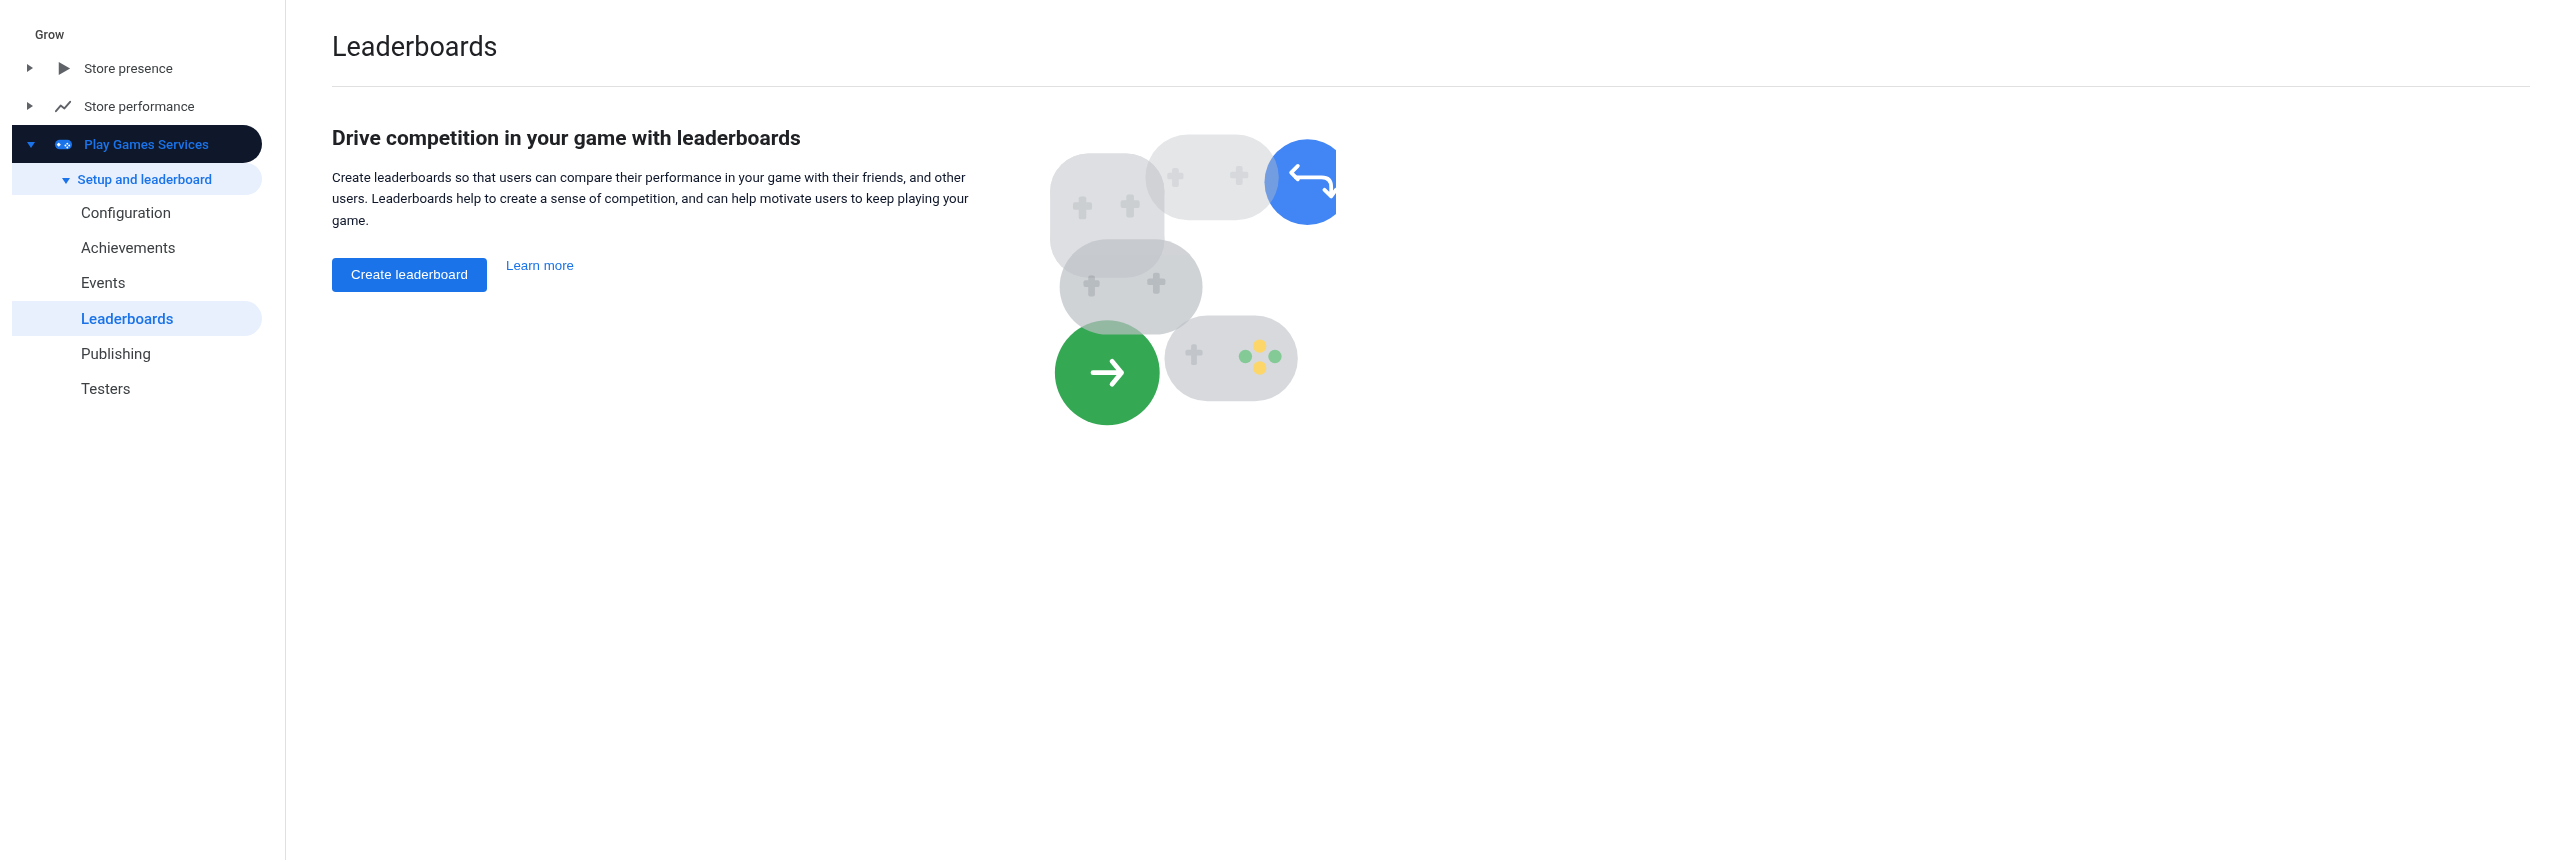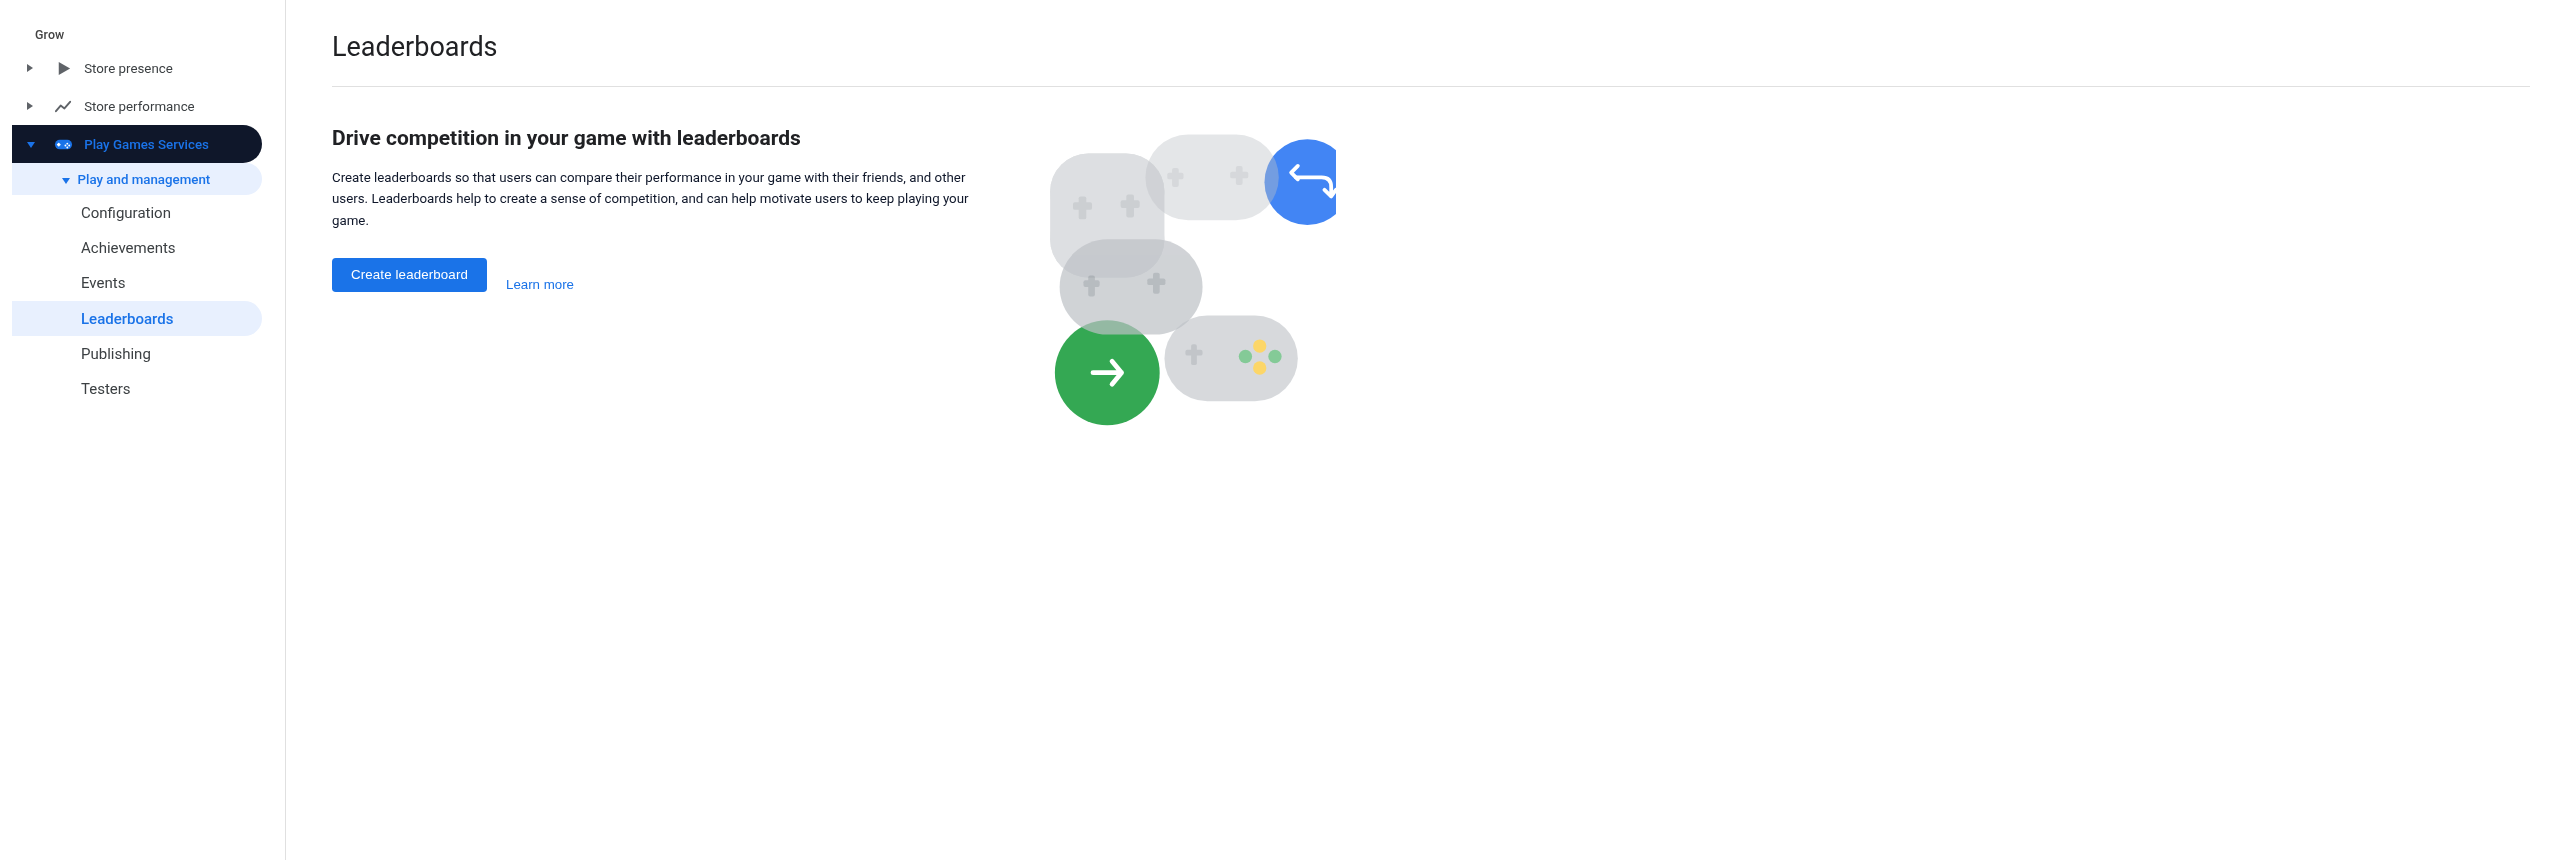--- a/index.html
+++ b/index.html
@@ -148,21 +148,21 @@
 
     .content-description {
       font-size: 13.3px;
       color: #0f172a;
       line-height: 1.6;
       margin-bottom: 27px;
     }
 
     .button-row {
       display: flex;
-      align-items: flex-end;
+      align-items: flex-start;
       gap: 19px;
     }
 
     .btn-primary {
       background: #1a73e8;
       color: #fff;
       border: none;
       border-radius: 3.8px;
       padding: 9.5px 19px;
       font-size: 13.3px;
@@ -254,21 +254,21 @@
         <circle cx="14" cy="11" r="1" fill="white"></circle>
       </svg>
     </span>
     <span class="item-label">Play Games Services</span>
   </div>
 
   <div class="sidebar-sub-item active">
     <span class="expand-icon" style="margin-right:7.6px;">
       <span class="arrow-down"></span>
     </span>
-    <span class="item-label">Play and management</span>
+    <span class="item-label">Setup and leaderboard</span>
   </div>
 
   <div class="sidebar-subsub-item">
     <span>Configuration</span>
   </div>
 
   <div class="sidebar-subsub-item">
     <span>Achievements</span>
   </div>
 

